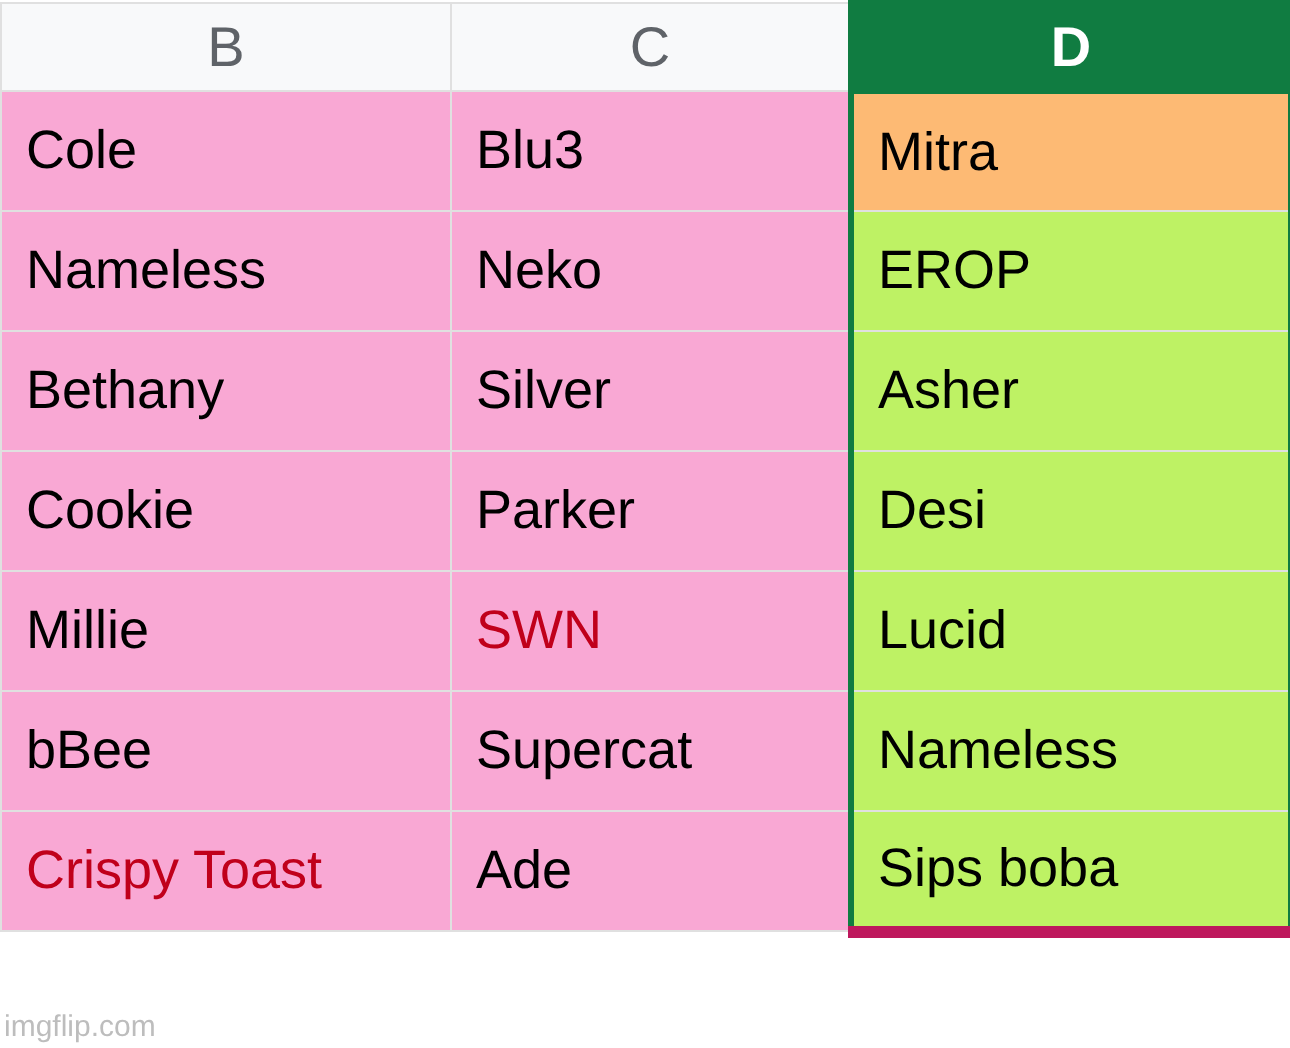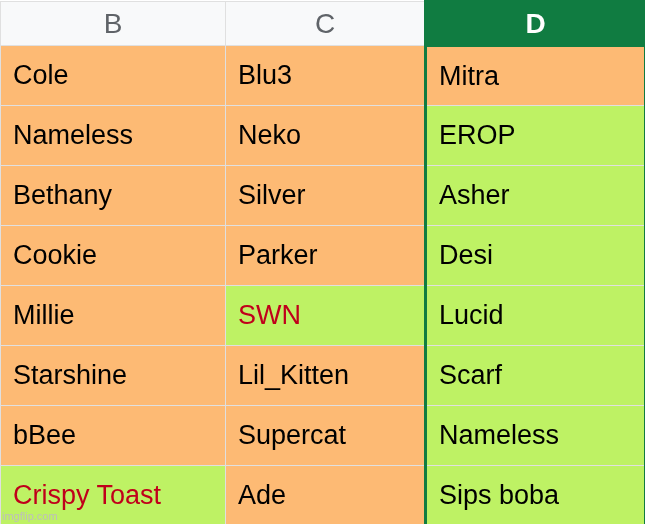--- a/index.html
+++ b/index.html
@@ -32,42 +32,42 @@
       font-weight: 700;
       border: 3px solid #107c41;
     }
     td {
       height: 60px;
       padding: 0 12px;
       border: 1px solid #e0e0e0;
       font-size: 27px;
       color: #000;
       vertical-align: middle;
-      background: #fdba74;
+      background: #f9a8d4;
     }
     td.highlight {
-      background: #bef264;
+      background: #f9a8d4;
       color: #c0001b;
     }
     .col-selected td:last-child {
       background: #bef264;
       border-left: 3px solid #107c41;
       border-right: 3px solid #107c41;
     }
     .col-selected tr:first-child td:last-child {
       background: #fdba74;
     }
     .col-selected tr:last-child td:last-child {
-      border-bottom: 3px solid #be185d;
+      border-bottom: 6px solid #be185d;
     }
     .watermark {
       position: absolute;
       left: 2px;
       bottom: 2px;
-      font-size: 11px;
+      font-size: 15px;
       color: #bdbdbd;
       font-family: Arial, sans-serif;
       text-align: center;
     }
     col.b { width: 225px; }
     col.c { width: 200px; }
     col.d { width: 220px; }
   </style>
 </head>
 <body>
@@ -105,25 +105,20 @@
       <td>Cookie</td>
       <td>Parker</td>
       <td>Desi</td>
     </tr>
     <tr>
       <td>Millie</td>
       <td class="highlight">SWN</td>
       <td>Lucid</td>
     </tr>
     <tr>
-      <td>Starshine</td>
-      <td>Lil_Kitten</td>
-      <td>Scarf</td>
-    </tr>
-    <tr>
       <td>bBee</td>
       <td>Supercat</td>
       <td>Nameless</td>
     </tr>
     <tr>
       <td class="highlight">Crispy Toast</td>
       <td>Ade</td>
       <td>Sips boba</td>
     </tr>
   </tbody>

